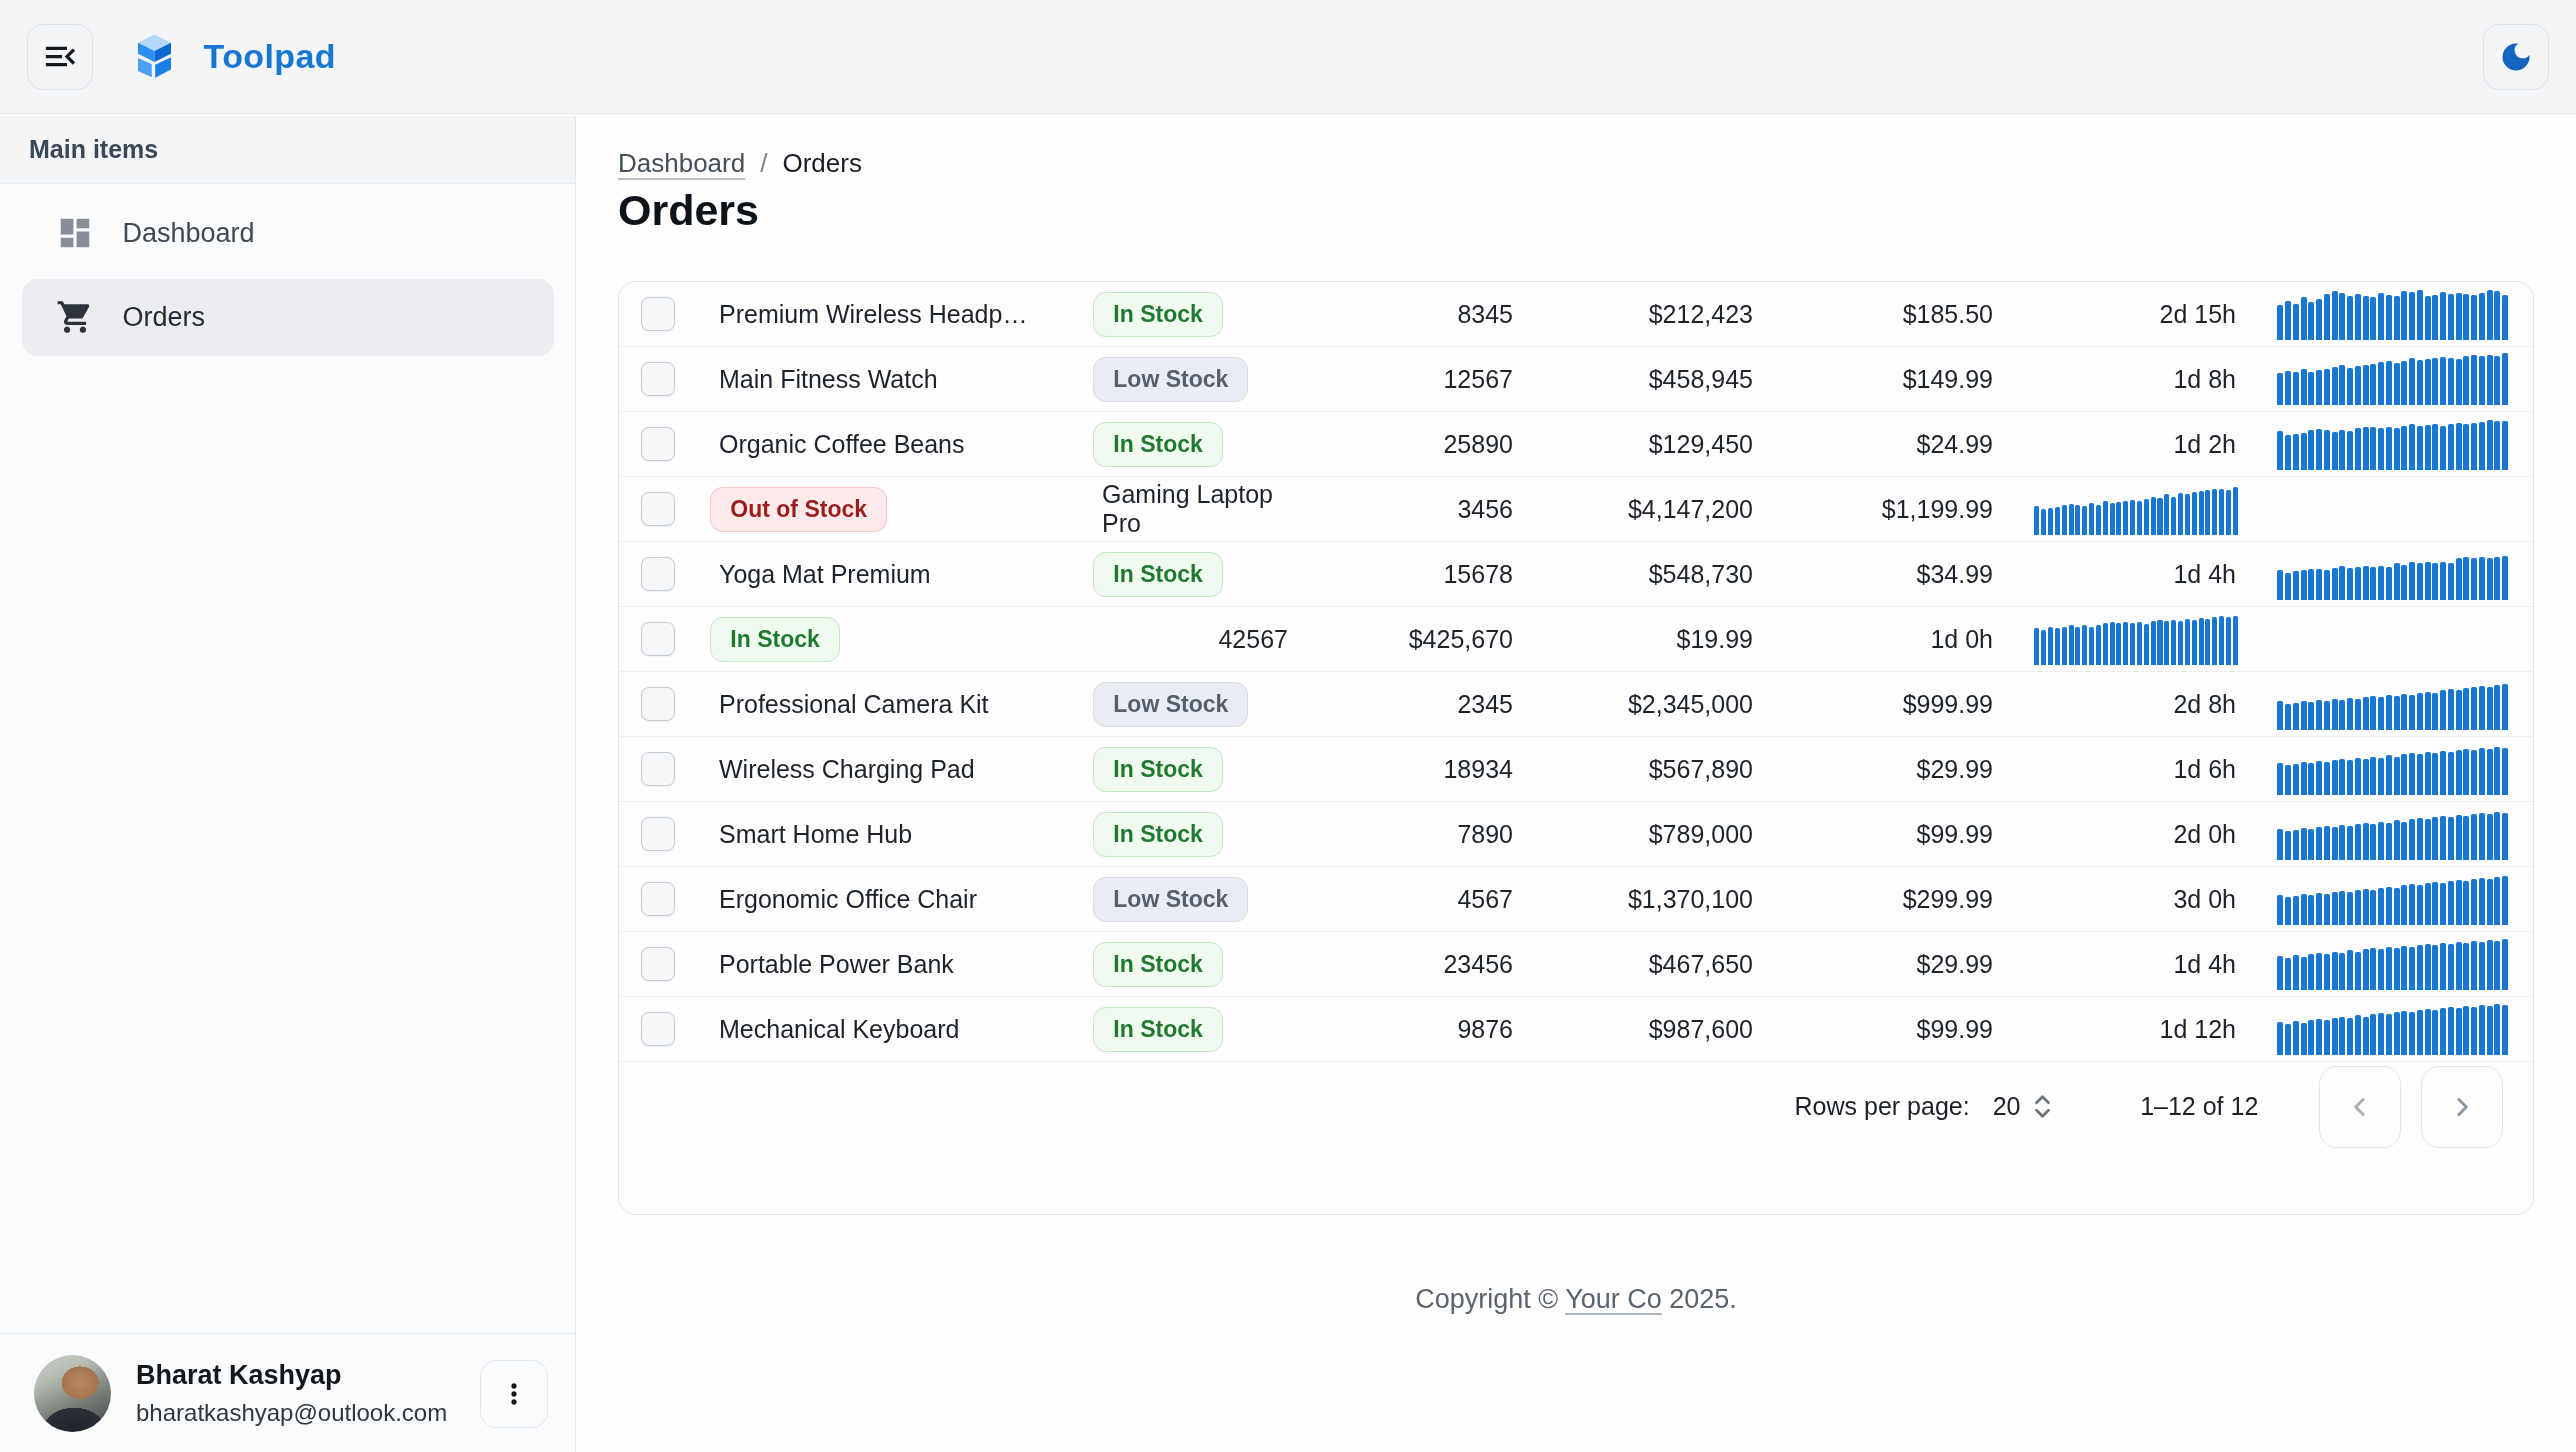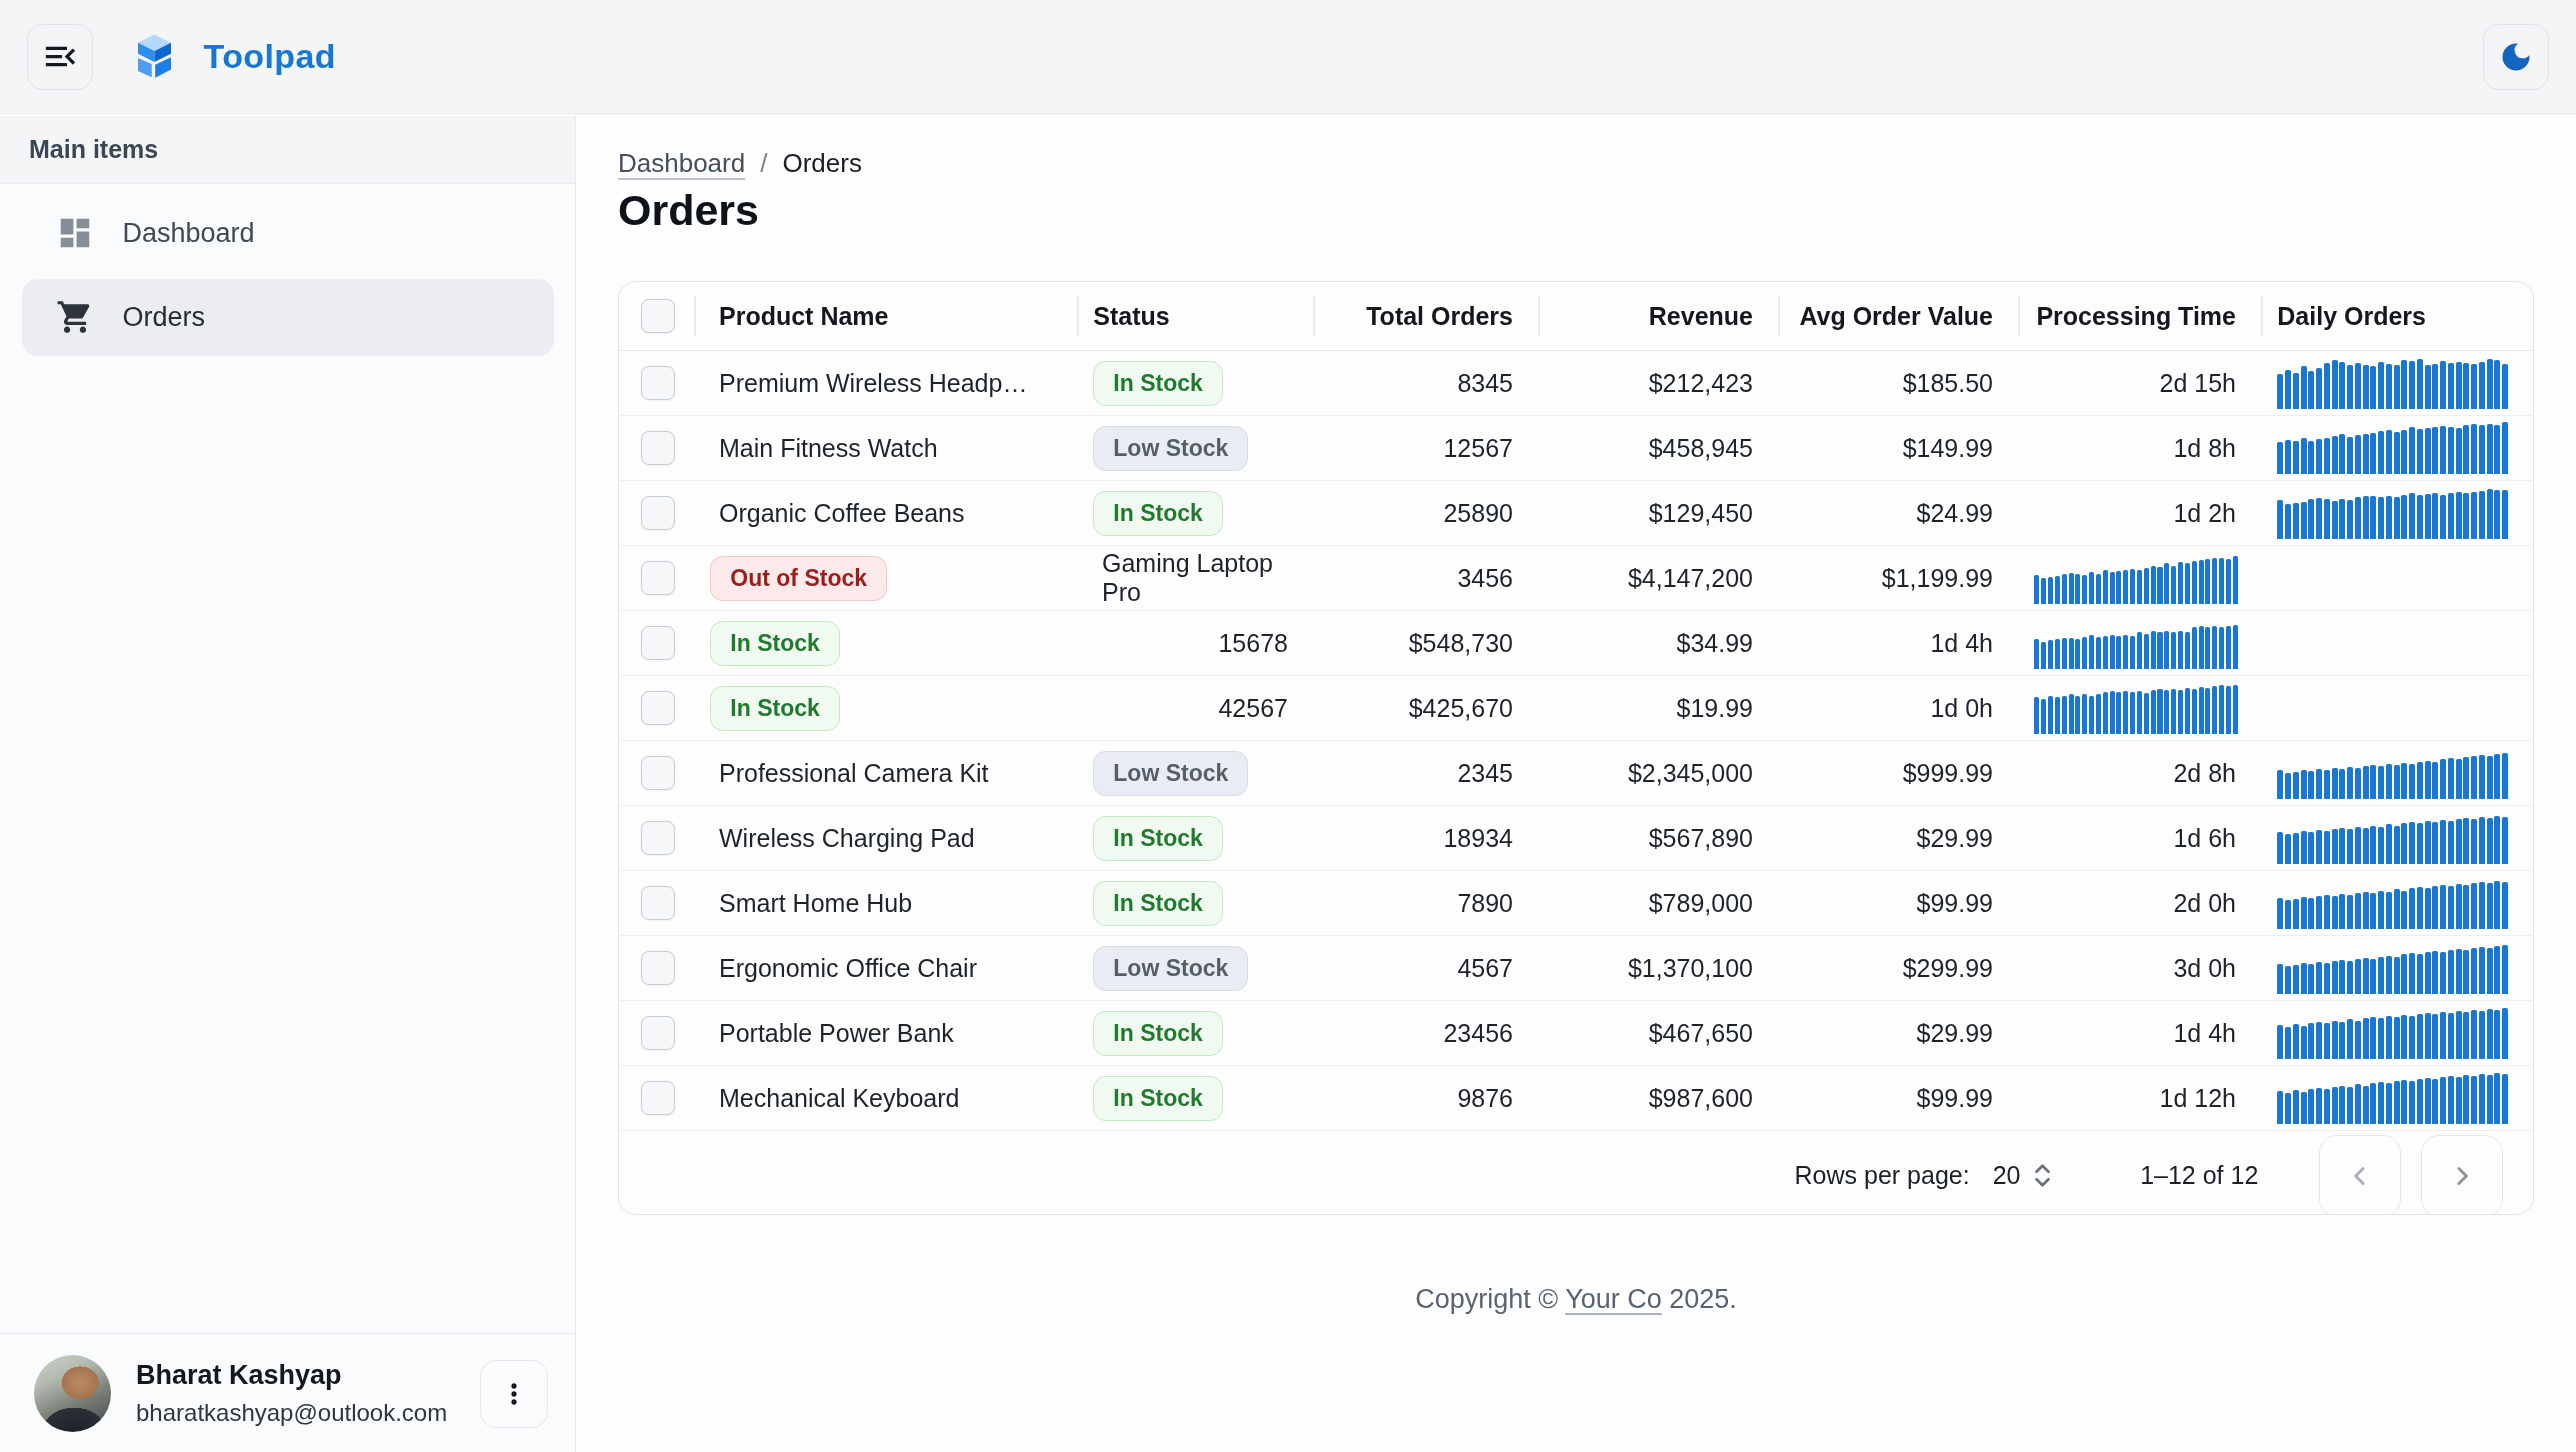--- a/index.html
+++ b/index.html
@@ -198,32 +198,20 @@
 
   <div class="breadcrumb">
     <span class="crumb-link">Dashboard</span>
     <span class="crumb-sep">/</span>
     <span class="crumb-current">Orders</span>
   </div>
 
   <h1 class="page-title" style="margin:0">Orders</h1>
 
   <section class="card">
-    <div class="grid-head">
-      <div class="hcell c-check">
-          <span class="cbx"></span>
-        </div>
-      <div class="hcell c-product">Product Name</div>
-      <div class="hcell c-left">Status</div>
-      <div class="hcell c-num">Total Orders</div>
-      <div class="hcell c-num">Revenue</div>
-      <div class="hcell c-num">Avg Order Value</div>
-      <div class="hcell c-num">Processing Time</div>
-      <div class="hcell c-left">Daily Orders</div>
-    </div>
 
     <div>
       <div class="row">
         <div class="cell">
             <span class="cbx"></span>
           </div>
         <div class="cell c-product">Premium Wireless Headp…</div>
         <div class="cell c-left">
             <span class="chip chip--in">In Stock</span>
           </div>
@@ -407,20 +395,21 @@
               <div class="bar" style="height: 86%;"></div>
               <div class="bar" style="height: 92%;"></div>
             </div>
           </div>
       </div>
 
       <div class="row">
         <div class="cell">
             <span class="cbx"></span>
           </div>
+        <div class="cell c-product">Yoga Mat Premium</div>
         <div class="cell c-left">
             <span class="chip chip--in">In Stock</span>
           </div>
         <div class="cell num">15678</div>
         <div class="cell num">$548,730</div>
         <div class="cell num">$34.99</div>
         <div class="cell num">1d 4h</div>
         <div class="cell">
             <div class="spark">
               <div class="bar" style="height: 58%;"></div>

